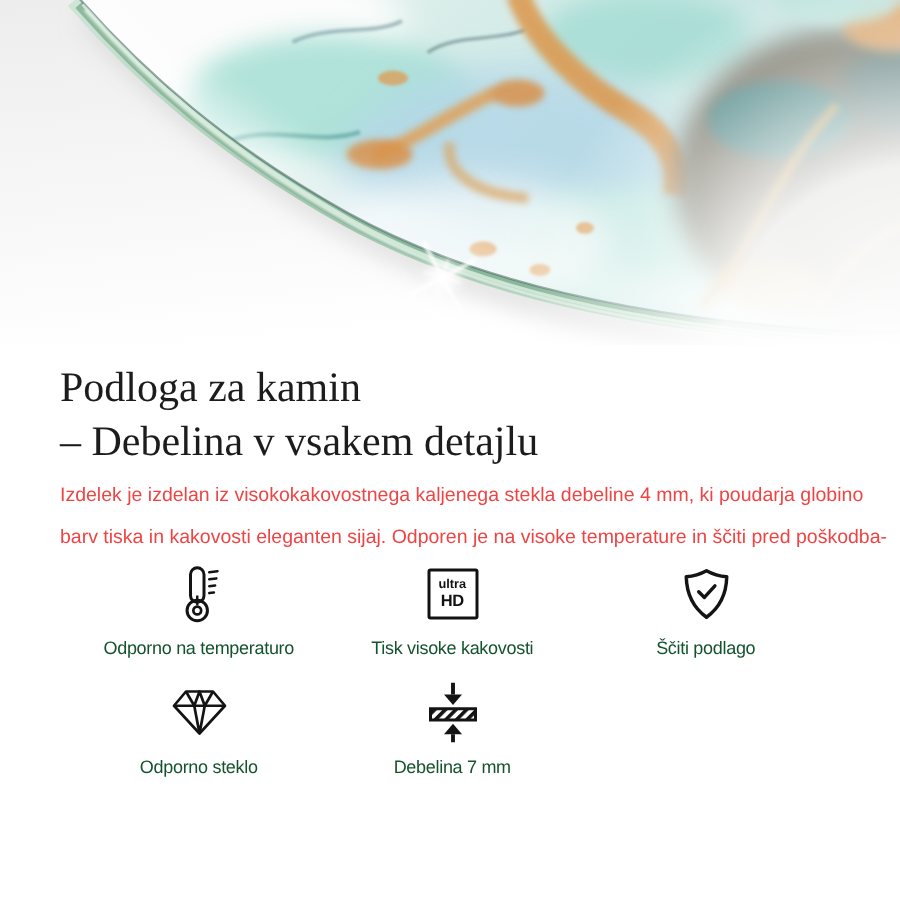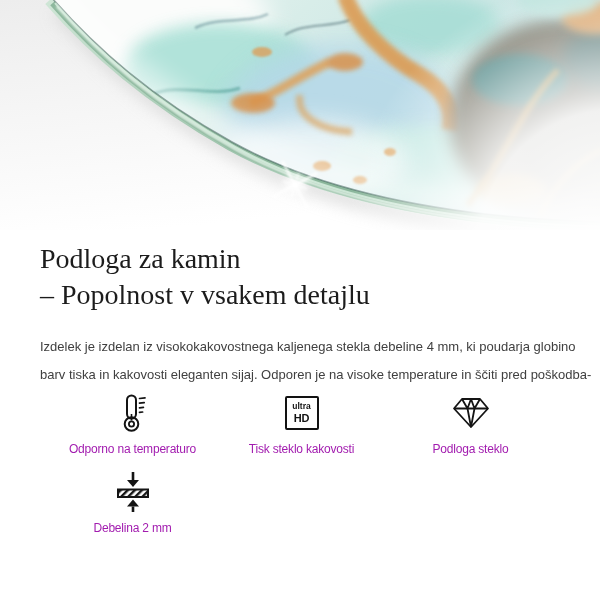--- a/index.html
+++ b/index.html
@@ -5,26 +5,26 @@
   html,body{margin:0;padding:0}
   body{width:600px;height:600px;background:#fff;overflow:hidden;
        font-family:"Liberation Sans",sans-serif;-webkit-font-smoothing:antialiased}
   .page{width:600px;height:600px;position:relative}
   .hero{width:600px;height:230px;position:relative}
   .hero svg{display:block}
   .content{padding:0 20px 0 40px}
   .title{font-family:"Liberation Serif",serif;font-weight:400;font-size:28px;
          line-height:36px;color:#1c1c1c;margin:11px 0 0}
   .title .h-line{display:block}
-  .desc{margin:20px 0 0;font-size:13px;line-height:28px;color:#404040;letter-spacing:0}
+  .desc{margin:3px 0 0;font-size:13px;line-height:28px;color:#ef4444;letter-spacing:0}
   .desc .p-line{display:block;white-space:nowrap}
   .features{margin:2px 0 0 8px;display:grid;grid-template-columns:169px 169px 169px;row-gap:14px}
   .feature{display:flex;flex-direction:column;align-items:center}
   .icon-box{height:44px;display:flex;align-items:center;justify-content:flex-start}
-  .feature-label{margin-top:7px;font-size:12px;letter-spacing:-0.2px;color:#a21caf;white-space:nowrap}
+  .feature-label{margin-top:7px;font-size:12px;letter-spacing:-0.2px;color:#14532d;white-space:nowrap}
   .uhd-box{width:30px;height:30px;border:2.5px solid #121212;border-radius:2px;
            display:flex;flex-direction:column;align-items:center;justify-content:center;color:#121212}
   .uhd-top{font-size:8.5px;font-weight:700;line-height:9px}
   .uhd-bottom{font-size:11px;font-weight:800;line-height:14px;letter-spacing:-0.3px}
   svg .ln{stroke:#141414;fill:none}
 </style>
 </head>
 <body>
 
 <div class="page">
@@ -129,21 +129,21 @@
       </g>
 
       <rect width="602" height="230" fill="url(#fadeG)"></rect>
     </svg>
   </div>
 
   <div class="content">
 
     <h1 class="title">
       <span class="h-line">Podloga za kamin</span>
-      <span class="h-line">– Popolnost v vsakem detajlu</span>
+      <span class="h-line">– Debelina v vsakem detajlu</span>
     </h1>
 
     <p class="desc">
       <span class="p-line">Izdelek je izdelan iz visokokakovostnega kaljenega stekla debeline 4 mm, ki poudarja globino</span>
       <span class="p-line">barv tiska in kakovosti eleganten sijaj. Odporen je na visoke temperature in ščiti pred poškodba-</span>
     </p>
 
     <div class="features">
 
       <div class="feature">
@@ -164,53 +164,62 @@
         <div class="feature-label">Odporno na temperaturo</div>
       </div>
 
       <div class="feature">
         <div class="icon-box">
           <div class="uhd-box">
             <span class="uhd-top">ultra</span>
             <span class="uhd-bottom">HD</span>
           </div>
         </div>
-        <div class="feature-label">Tisk steklo kakovosti</div>
-      </div>
-
+        <div class="feature-label">Tisk visoke kakovosti</div>
+      </div>
+
+      <div class="feature">
+        <div class="icon-box">
+          <svg width="32" height="36" viewBox="0 0 32 36">
+            <path class="ln" stroke-width="2.3" stroke-linejoin="round" d="M16,2.5 C20.5,5 25.5,6.2 29.5,6.5 C29.3,15.5 27,25.5 16,33.5 C5,25.5 2.7,15.5 2.5,6.5 C6.5,6.2 11.5,5 16,2.5 Z"></path>
+            <path class="ln" stroke-width="2.3" stroke-linecap="round" stroke-linejoin="round" d="M10.8,16.5 L14.6,20.3 L21.6,12.6"></path>
+          </svg>
+        </div>
+        <div class="feature-label">Ščiti podlago</div>
+      </div>
 
       <div class="feature">
         <div class="icon-box">
           <svg width="38" height="32" viewBox="0 0 38 32">
             <g class="ln" stroke-width="1.8" stroke-linejoin="round">
               <path d="M10,2 L28,2 L36,11.5 L19,30 L2,11.5 Z"></path>
               <path d="M2,11.5 L36,11.5"></path>
               <path d="M10,2 L15.5,11.5 L19,2 L22.5,11.5 L28,2"></path>
               <path d="M15.5,11.5 L19,30 M22.5,11.5 L19,30"></path>
             </g>
           </svg>
         </div>
-        <div class="feature-label">Podloga steklo</div>
+        <div class="feature-label">Odporno steklo</div>
       </div>
 
 
       <div class="feature">
         <div class="icon-box">
           <svg width="34" height="40" viewBox="0 0 34 40">
             <defs>
               <pattern id="hatchP" patternUnits="userSpaceOnUse" width="5" height="5" patternTransform="rotate(45)">
                 <rect width="5" height="5" fill="#ffffff"></rect>
                 <rect width="2.4" height="5" fill="#141414"></rect>
               </pattern>
             </defs>
             <rect x="15.7" y="0" width="2.6" height="8" fill="#141414"></rect>
             <polygon points="11,8 23,8 17,15" fill="#141414"></polygon>
             <rect x="2" y="17.5" width="30" height="7.5" fill="url(#hatchP)" stroke="#141414" stroke-width="2"></rect>
             <polygon points="11,34.5 23,34.5 17,27.5" fill="#141414"></polygon>
             <rect x="15.7" y="34.5" width="2.6" height="5.5" fill="#141414"></rect>
           </svg>
         </div>
-        <div class="feature-label">Debelina 2 mm</div>
+        <div class="feature-label">Debelina 7 mm</div>
       </div>
 
     </div>
   </div>
 </div>
 
 </body></html>

